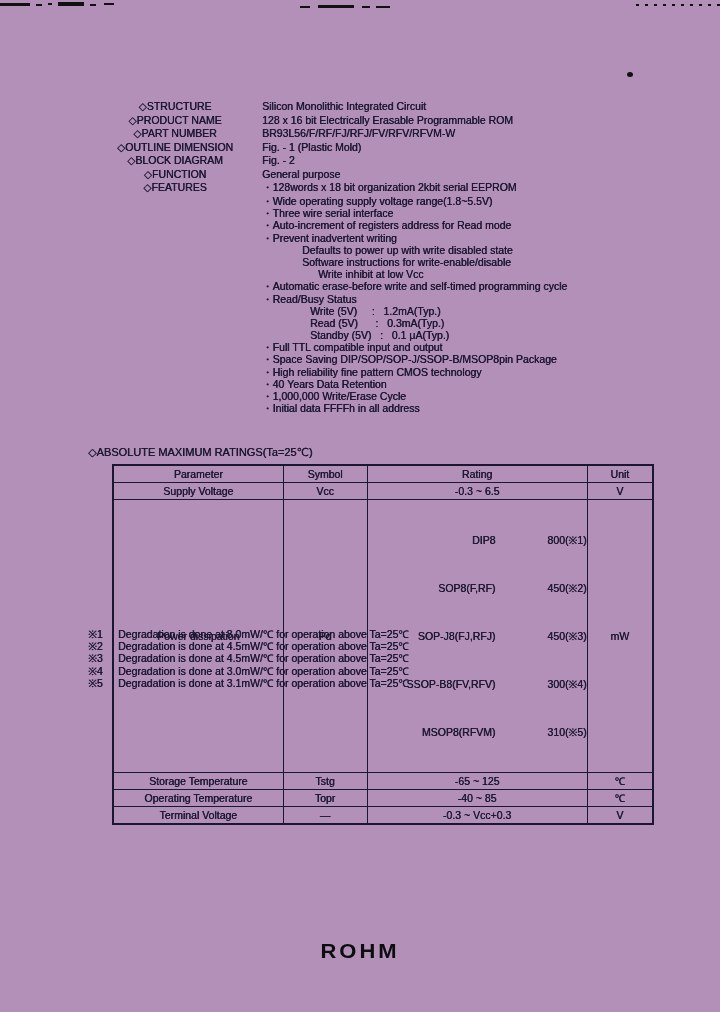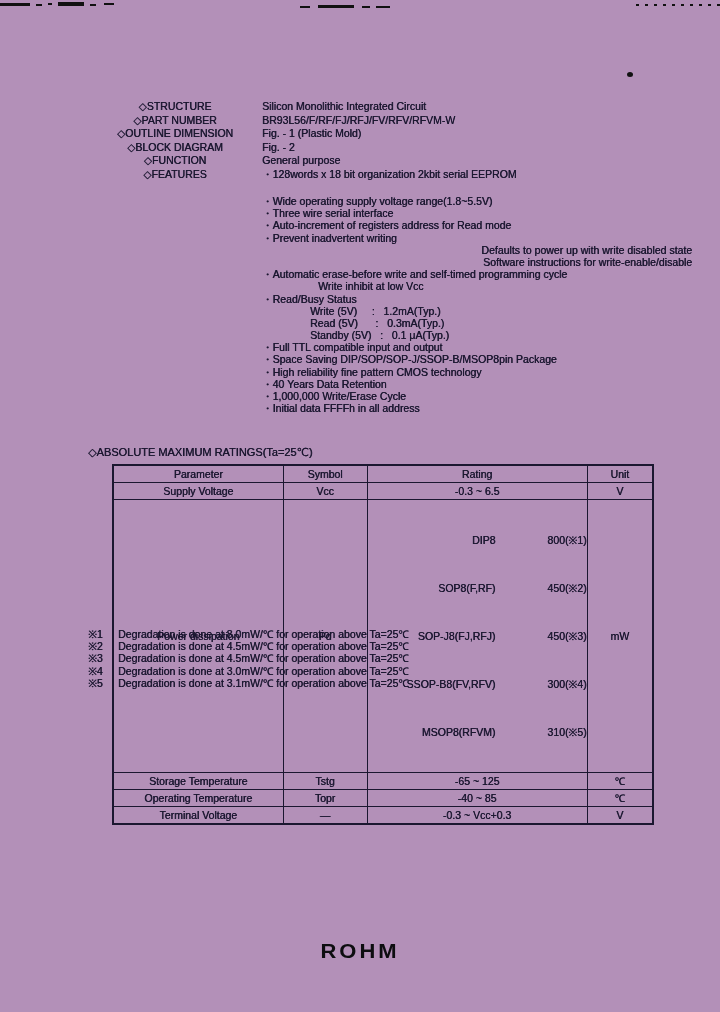--- a/index.html
+++ b/index.html
@@ -21,21 +21,21 @@
 
   
   .specs{position:absolute;top:100px;left:88px;width:590px;text-shadow:0.4px 0 currentColor;text-align:center;}
   .spec-row{display:flex;height:13.5px;line-height:13.5px;font-size:10.5px;}
   .spec-label{width:174px;white-space:pre;flex:0 0 auto;}
   .spec-value{white-space:pre;}
 
   
   .features{position:absolute;top:195px;left:262px;width:430px;text-shadow:0.4px 0 currentColor;}
   .feature-line{height:12.2px;line-height:12.2px;font-size:10.5px;white-space:pre;}
-  .feature-line.f1{padding-left:40px;text-align:right;}
+  .feature-line.f1{padding-left:40px;}
   .feature-line.f2{padding-left:48px;}
   .feature-line.f3{padding-left:56px;}
 
   
   .ratings-title{position:absolute;top:446px;left:88px;font-size:11px;line-height:13px;white-space:pre;text-shadow:0.4px 0 currentColor;}
   table.ratings{
     position:absolute;top:464px;left:112px;width:540px;
     border-collapse:collapse;table-layout:fixed;
     font-size:10.5px;color:#1b1730;
     border:2px solid #1b1730;
@@ -85,20 +85,24 @@
     <div class="artifact dotted" style="left:636px;top:4px;width:84px;height:2px;background-color:transparent;"></div>
     <div class="artifact dot" style="left:627px;top:72px;width:6px;height:5px;"></div>
   </div>
 
   <div class="specs">
     <div class="spec-row">
       <span class="spec-label">◇STRUCTURE</span>
       <span class="spec-value">Silicon Monolithic Integrated Circuit</span>
     </div>
     <div class="spec-row">
+      <span class="spec-label">◇PRODUCT NAME</span>
+      <span class="spec-value">128 x 16 bit Electrically Erasable Programmable ROM</span>
+    </div>
+    <div class="spec-row">
       <span class="spec-label">◇PART NUMBER</span>
       <span class="spec-value">BR93L56/F/RF/FJ/RFJ/FV/RFV/RFVM-W</span>
     </div>
     <div class="spec-row">
       <span class="spec-label">◇OUTLINE DIMENSION</span>
       <span class="spec-value">Fig. - 1 (Plastic Mold)</span>
     </div>
     <div class="spec-row">
       <span class="spec-label">◇BLOCK DIAGRAM</span>
       <span class="spec-value">Fig. - 2</span>
@@ -113,22 +117,22 @@
     </div>
   </div>
 
   <div class="features">
     <div class="feature-line">・Wide operating supply voltage range(1.8~5.5V)</div>
     <div class="feature-line">・Three wire serial interface</div>
     <div class="feature-line">・Auto-increment of registers address for Read mode</div>
     <div class="feature-line">・Prevent inadvertent writing</div>
     <div class="feature-line f1">Defaults to power up with write disabled state</div>
     <div class="feature-line f1">Software instructions for write-enable/disable</div>
+    <div class="feature-line f3">Write inhibit at low Vcc</div>
     <div class="feature-line">・Automatic erase-before write and self-timed programming cycle</div>
-    <div class="feature-line f3">Write inhibit at low Vcc</div>
     <div class="feature-line">・Read/Busy Status</div>
     <div class="feature-line f2">Write (5V)     :   1.2mA(Typ.)</div>
     <div class="feature-line f2">Read (5V)      :   0.3mA(Typ.)</div>
     <div class="feature-line f2">Standby (5V)   :   0.1 μA(Typ.)</div>
     <div class="feature-line">・Full TTL compatible input and output</div>
     <div class="feature-line">・Space Saving DIP/SOP/SOP-J/SSOP-B/MSOP8pin Package</div>
     <div class="feature-line">・High reliability fine pattern CMOS technology</div>
     <div class="feature-line">・40 Years Data Retention</div>
     <div class="feature-line">・1,000,000 Write/Erase Cycle</div>
     <div class="feature-line">・Initial data FFFFh in all address</div>

